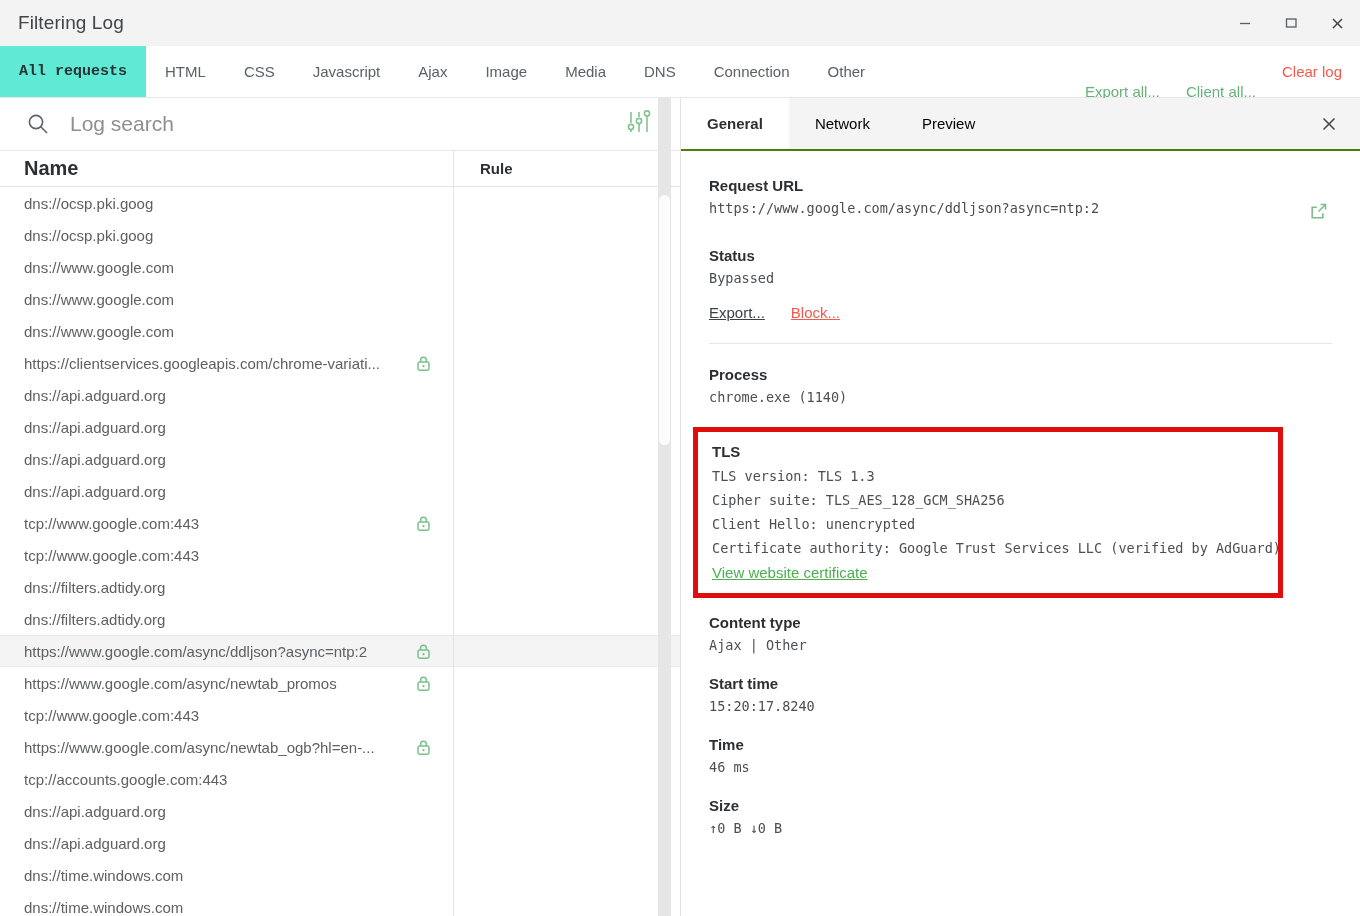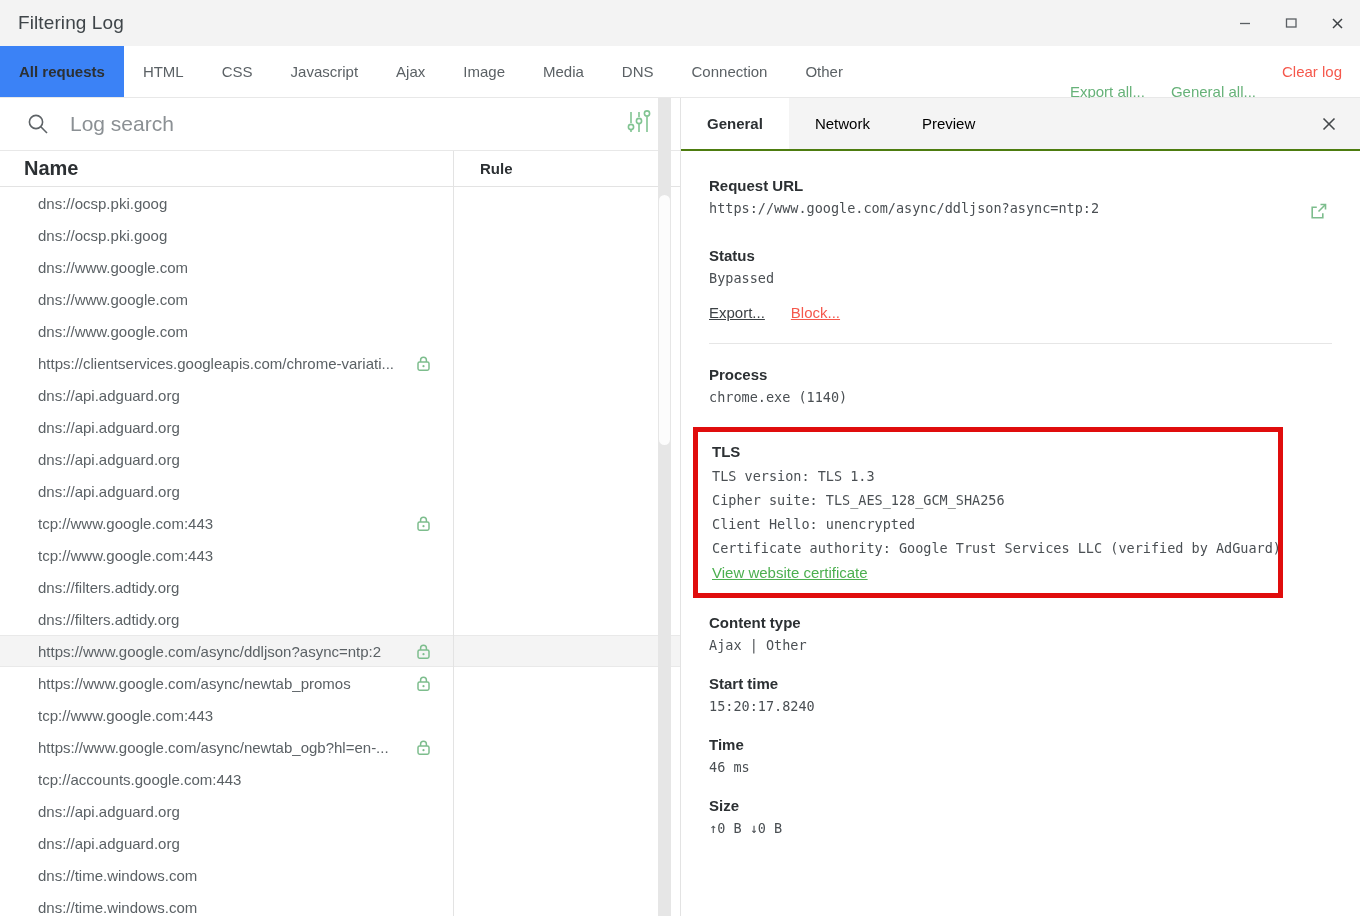--- a/index.html
+++ b/index.html
@@ -31,21 +31,21 @@
   
   .tabstrip {
     position: absolute; top: 46px; left: 0; width: 1360px; height: 52px;
     background: #ffffff; border-bottom: 1px solid #e8e8e8;
     display: flex; align-items: stretch;
   }
   .tab {
     display: flex; align-items: center; padding: 0 19px;
     font-size: 15px; color: #5b6165; cursor: default; white-space: nowrap;
   }
-  .tab.active { background: #3b82f6; color: #2c3033; font-weight: bold; }
+  .tab.active { background: #5eead4; color: #2c3033; font-weight: bold; font-family: Liberation Mono, monospace; }
   .tab-actions { margin-left: auto; display: flex; align-items: center; padding-right: 18px; }
   .action-link {
     font-size: 15px; margin-left: 26px; cursor: default; white-space: nowrap;
   }
   .action-link.green { color: #67b279; margin-top: 40px; }
   .action-link.red   { color: #f5584c; }
 
   
   .left-pane {
     position: absolute; top: 98px; left: 0; width: 681px; bottom: 0;
@@ -69,21 +69,21 @@
     border-bottom: 1px solid #e3e3e3; background: #fff;
   }
   .col-name { width: 453px; padding-left: 24px; font-size: 20px; font-weight: bold; color: #2c3033; }
   .col-rule { flex: 1; padding-left: 26px; font-size: 15px; font-weight: bold; color: #2c3033;
               border-left: 1px solid #e3e3e3; height: 100%; display: flex; align-items: center; }
 
   .rows { position: relative; }
   .row { display: flex; height: 32px; align-items: center; }
   .row.selected { background: #f4f4f4; border-top: 1px solid #e9e9e9; border-bottom: 1px solid #e9e9e9; }
   .row .cell-name {
-    width: 453px; padding-left: 38px; padding-right: 8px;
+    width: 453px; padding-left: 24px; padding-right: 8px;
     font-size: 15px; color: #5b6165; white-space: nowrap; overflow: hidden;
     display: flex; align-items: center; justify-content: space-between;
   }
   .row .cell-name .txt { overflow: hidden; text-overflow: ellipsis; white-space: nowrap; }
   .row .cell-rule { flex: 1; border-left: 1px solid #e3e3e3; height: 32px; }
   .lock { flex: 0 0 auto; margin-left: 10px; margin-right: 12px; display: flex; }
 
   
   .vscroll {
     position: absolute; top: 0; right: 9px; width: 13px; bottom: 0;
@@ -169,21 +169,21 @@
     <div class="tab">CSS</div>
     <div class="tab">Javascript</div>
     <div class="tab">Ajax</div>
     <div class="tab">Image</div>
     <div class="tab">Media</div>
     <div class="tab">DNS</div>
     <div class="tab">Connection</div>
     <div class="tab">Other</div>
     <div class="tab-actions">
       <div class="action-link green">Export all...</div>
-      <div class="action-link green">General all...</div>
+      <div class="action-link green">Client all...</div>
       <div class="action-link red">Clear log</div>
     </div>
   </div>
 
   <div class="left-pane">
 
     <div class="searchbar">
       <span class="search-icon">
         <svg width="24" height="24" viewBox="0 0 24 24" fill="none">
           <circle cx="10" cy="10" r="6.6" stroke="#5d6266" stroke-width="1.6"></circle>

